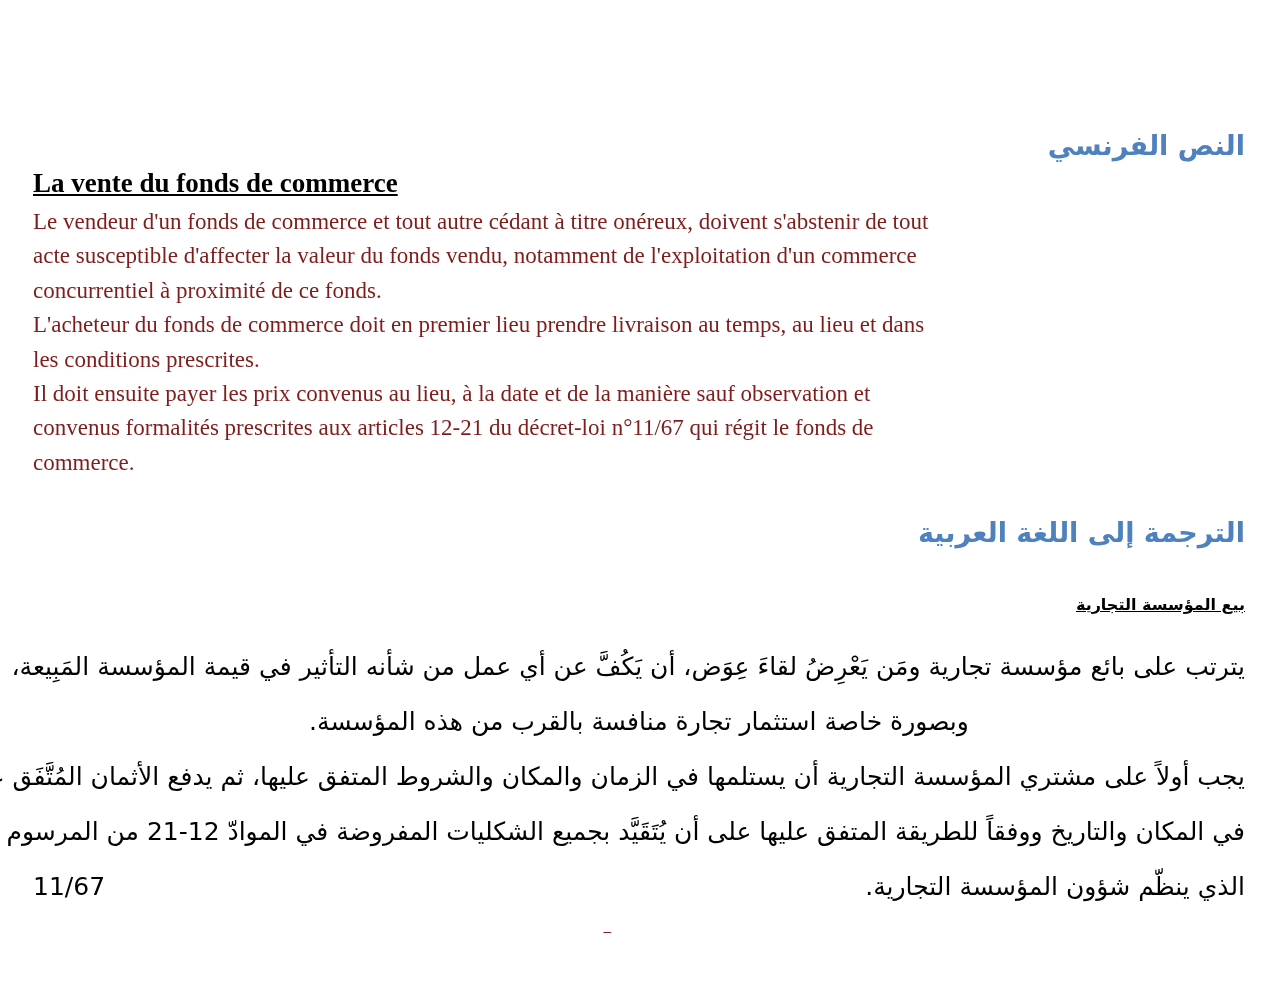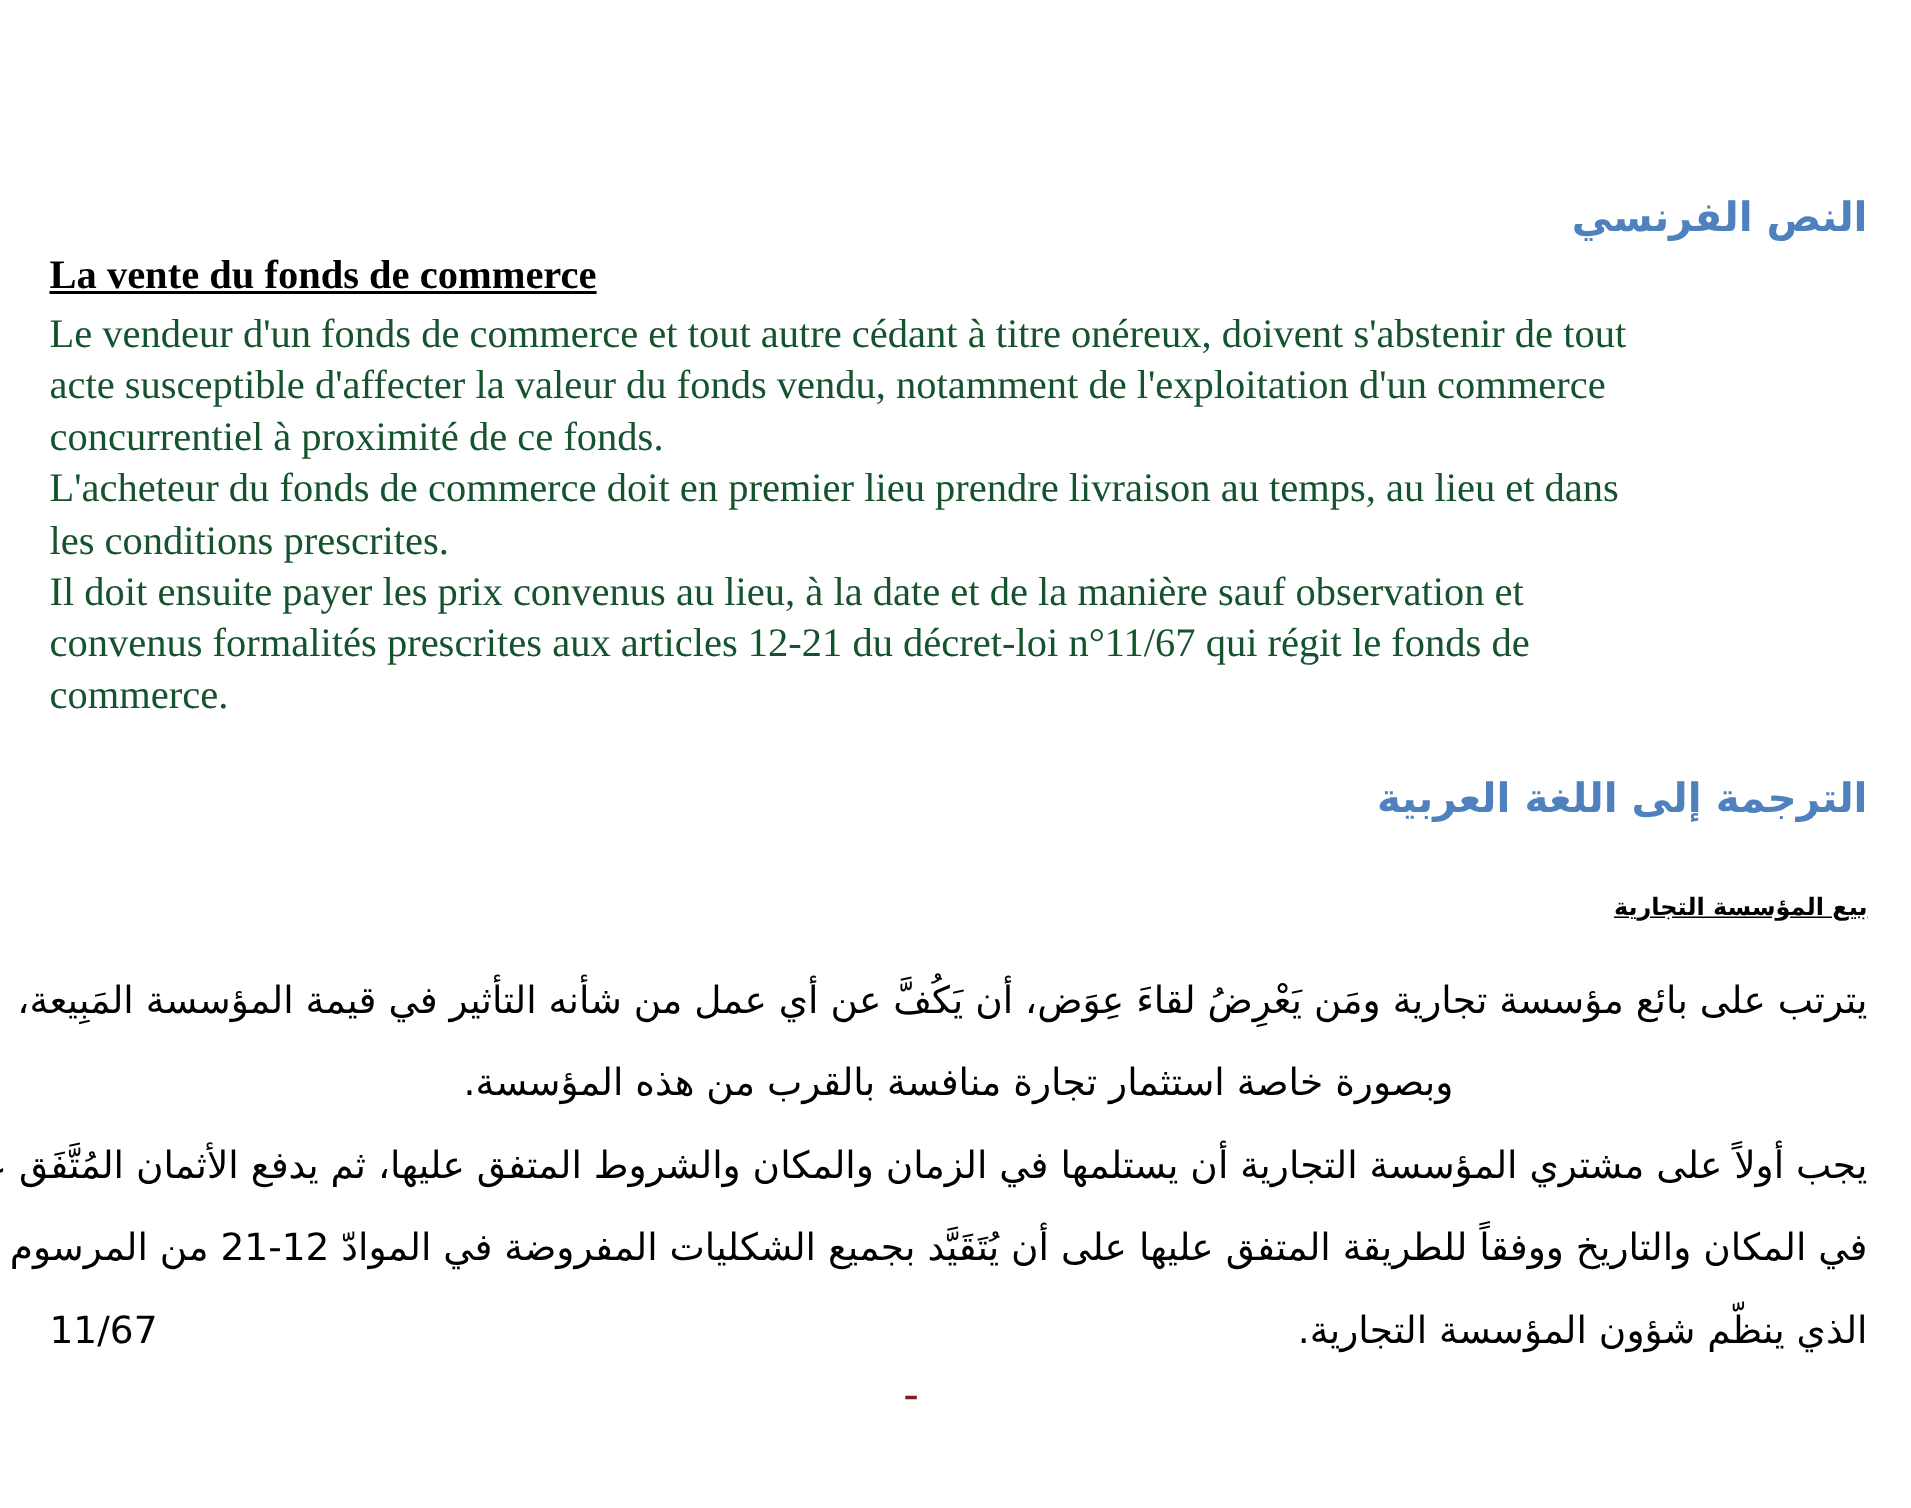--- a/index.html
+++ b/index.html
@@ -33,23 +33,23 @@
     font-weight: bold;
     text-decoration: underline;
     font-size: 27px;
     line-height: 32px;
     color: #000000;
     white-space: nowrap;
   }
   .fr-lines { margin-top: 6px; }
   .fr-line {
     font-family: "Liberation Serif", serif;
-    font-size: 27px;
+    font-size: 23px;
     line-height: 34.4px;
-    color: #14532d;
+    color: #7f1d1d;
     white-space: nowrap;
   }
 
   
   .ar-heading {
     margin-top: 34px;
     direction: rtl;
     text-align: right;
     font-family: "DejaVu Sans", sans-serif;
     font-weight: bold;

